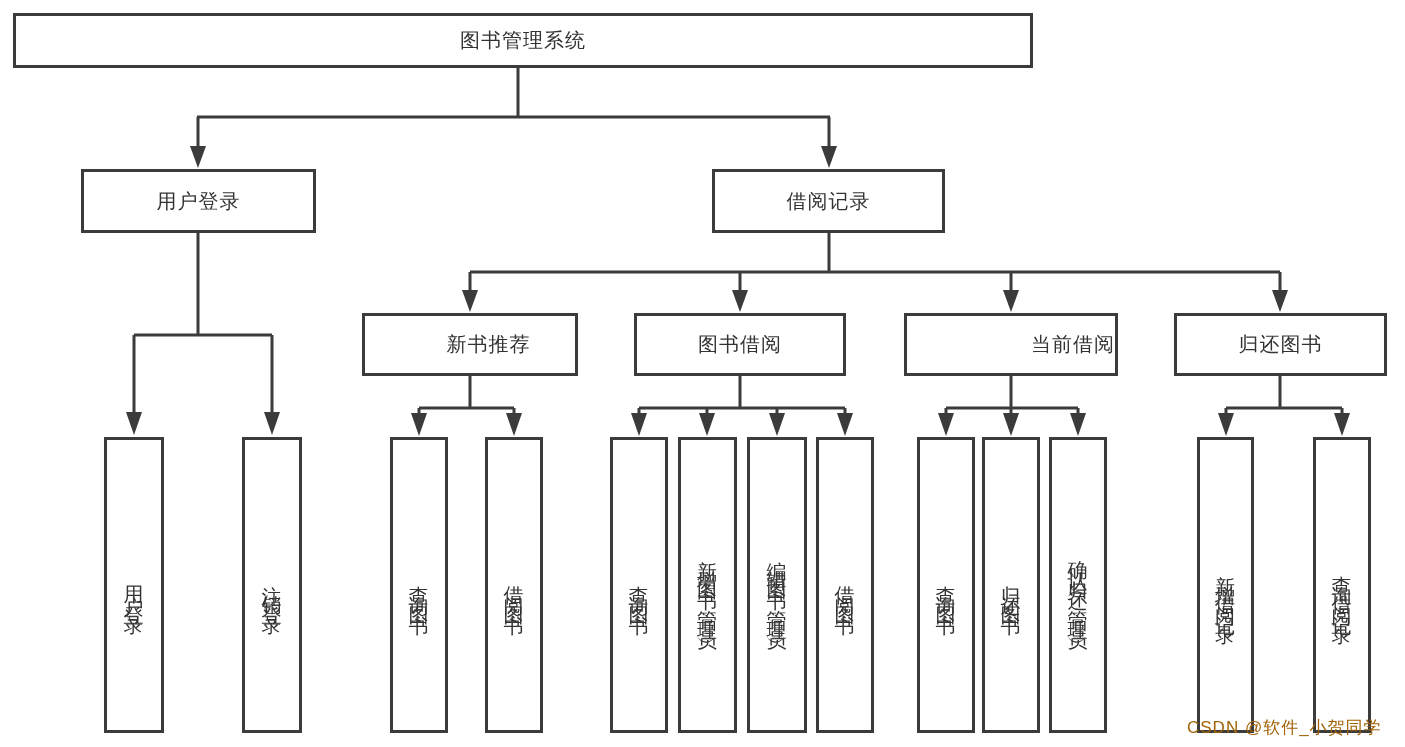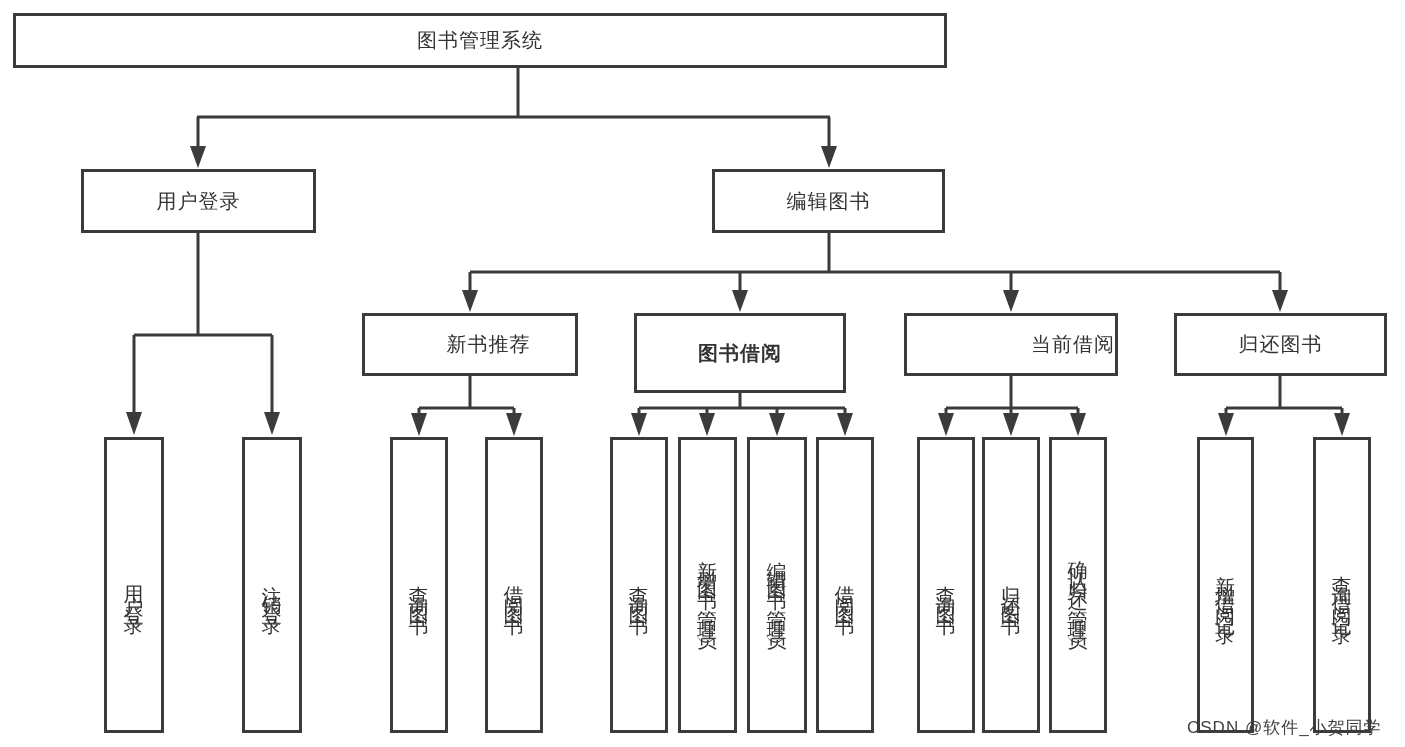--- a/index.html
+++ b/index.html
@@ -34,25 +34,25 @@
     white-space: normal;
   }
   .vnode span {
     writing-mode: vertical-rl;
     text-orientation: mixed;
     letter-spacing: 10px;
     margin-top: 10px; 
     line-height: 1;
   }
   
-  .root-node   { left: 13px;   top: 13px;  width: 934px; height: 55px; }
+  .root-node   { left: 13px;   top: 13px;  width: 1020px; height: 55px; }
   .n-user      { left: 81px;   top: 169px; width: 235px;  height: 64px; }
   .n-mgmt      { left: 712px;  top: 169px; width: 233px;  height: 64px; }
   .n-g0        { left: 362px;  top: 313px; width: 216px;  height: 63px; padding-left: 37px; }
-  .n-g1        { left: 634px;  top: 313px; width: 212px;  height: 80px; font-weight: bold; }
+  .n-g1        { left: 634px;  top: 313px; width: 212px;  height: 63px; }
   .n-g2        { left: 904px;  top: 313px; width: 214px;  height: 63px; justify-content: flex-end; }
   .n-g3        { left: 1174px; top: 313px; width: 213px;  height: 63px; }
   .leaf        { top: 437px; height: 296px; }
   .l-user0 { left: 104px;  width: 60px; }
   .l-user1 { left: 242px;  width: 60px; }
   .l-g0c0  { left: 390px;  width: 58px; }
   .l-g0c1  { left: 485px;  width: 58px; }
   .l-g1c0  { left: 610px;  width: 58px; }
   .l-g1c1  { left: 678px;  width: 59px; }
   .l-g1c2  { left: 747px;  width: 60px; }
@@ -61,21 +61,21 @@
   .l-g2c1  { left: 982px;  width: 58px; }
   .l-g2c2  { left: 1049px; width: 58px; }
   .l-g3c0  { left: 1197px; width: 57px; }
   .l-g3c1  { left: 1313px; width: 58px; }
   .watermark {
     position: absolute;
     left: 1187px;
     top: 716px;
     font-size: 17px;
     letter-spacing: 1px;
-    color: #404040;
+    color: #a16207;
     white-space: nowrap;
   }
 </style>
 </head>
 <body>
 
 <div class="canvas">
 
   <svg class="connectors" viewBox="0 0 1405 747" xmlns="http://www.w3.org/2000/svg">
 
@@ -128,21 +128,21 @@
   </svg>
 
   <div class="node root-node">
     <span>图书管理系统</span>
   </div>
 
   <div class="node n-user">
     <span>用户登录</span>
   </div>
   <div class="node n-mgmt">
-    <span>编辑图书</span>
+    <span>借阅记录</span>
   </div>
 
   <div class="node n-g0">
     <span>新书推荐</span>
   </div>
   <div class="node n-g1">
     <span>图书借阅</span>
   </div>
   <div class="node n-g2">
     <span>当前借阅</span>

